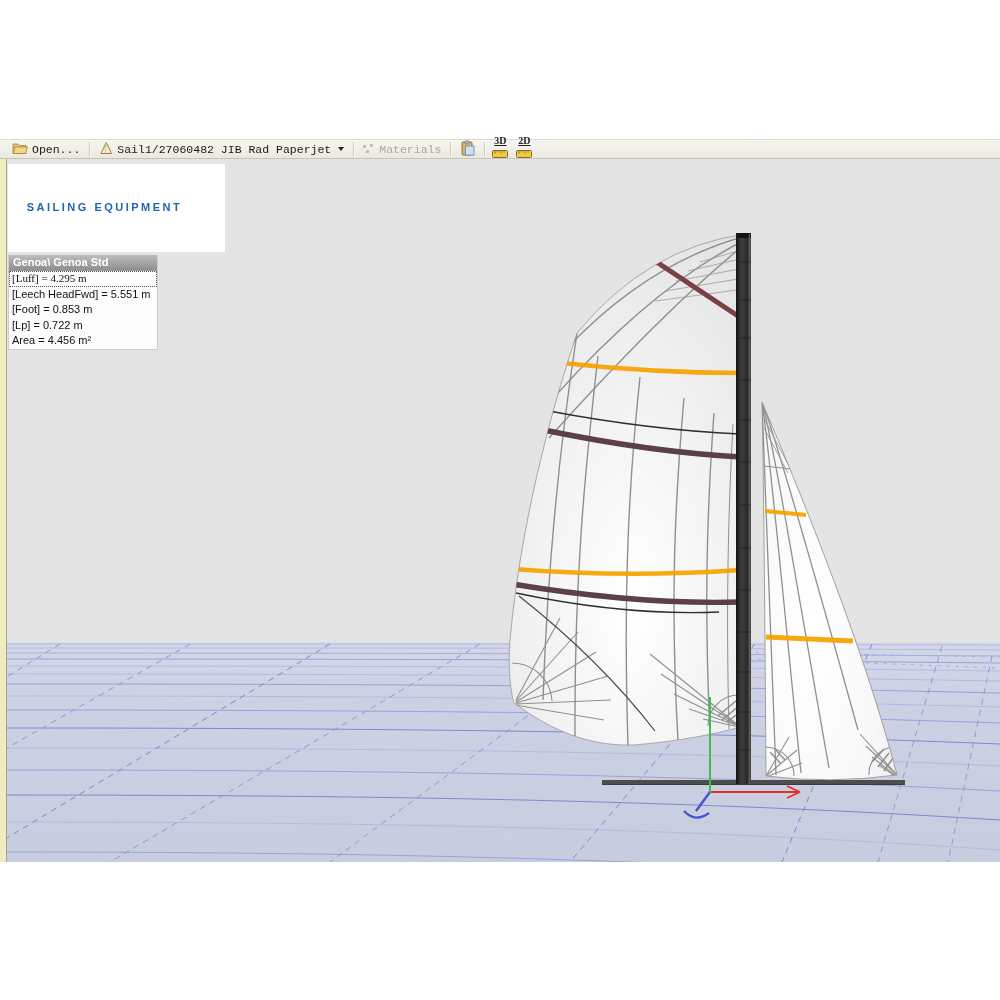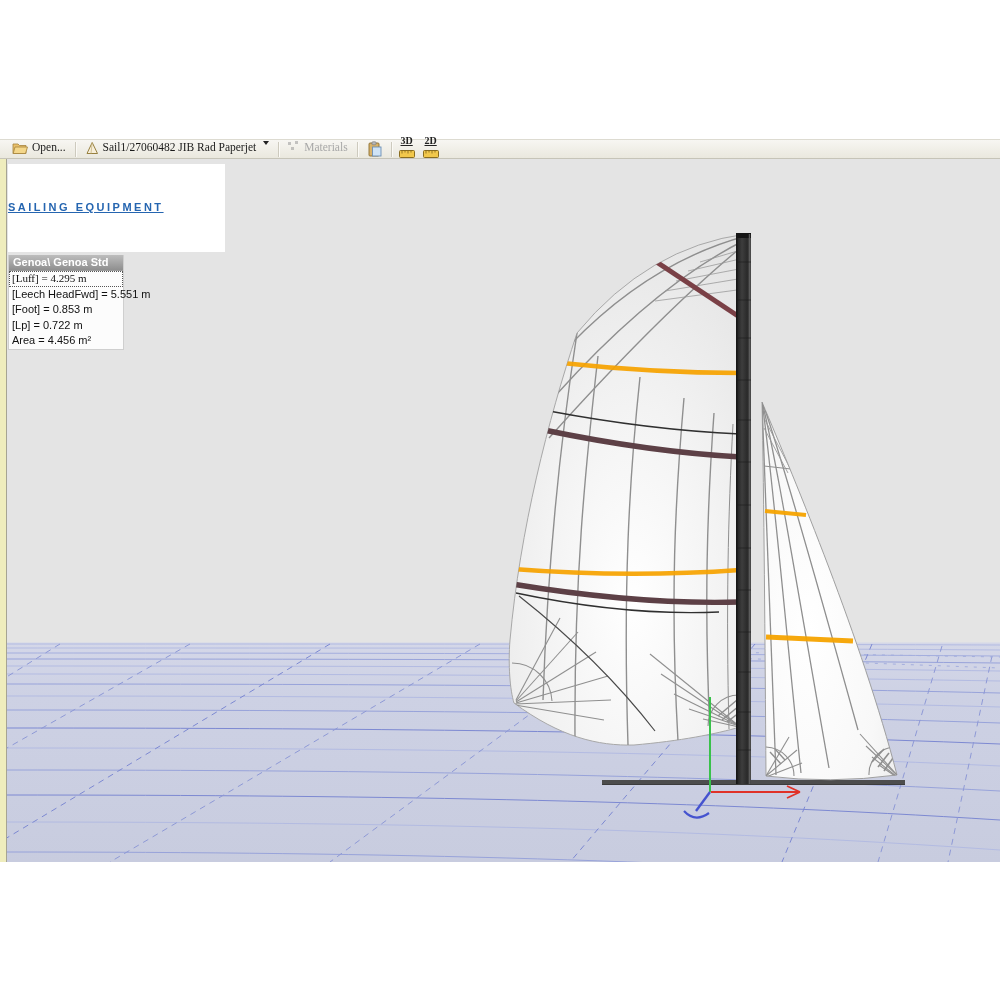--- a/index.html
+++ b/index.html
@@ -6,22 +6,22 @@
   html,body { width:1000px; height:1000px; background:#ffffff; font-family:"Liberation Sans", sans-serif; overflow:hidden; }
 
   
   .toolbar{
     position:absolute; left:0; top:139px; width:1000px; height:20px;
     background:linear-gradient(#f7f6f2,#eae8de);
     border-top:1px solid #dddbd1; border-bottom:1px solid #c6c4b8;
     display:flex; align-items:center; padding-left:6px;
   }
   .tb-btn{
-    background:transparent; border:none; display:inline-flex; 
-    gap:4px; padding:1px 6px; height:18px; font-family:Liberation Serif, serif;
+    background:transparent; border:none; display:inline-flex; align-items:center;
+    gap:4px; padding:1px 6px; height:18px; font-family:Liberation Mono, monospace;
     font-size:11.5px; color:#1a1a1a; cursor:default; white-space:nowrap;
   }
   .tb-btn.disabled{ color:#a8a8a8; }
   .tb-sep{ width:1px; height:15px; background:#cdcabe; margin:0 3px; box-shadow:1px 0 0 #fbfaf6; }
   .caret{ width:0; height:0; border-left:3.5px solid transparent; border-right:3.5px solid transparent; border-top:4px solid #222; margin-left:3px; }
   .mat-dots{ display:inline-block; width:12px; height:10px; position:relative; opacity:.55; }
   .mat-dots i{ position:absolute; width:3px; height:3px; background:#9a9a9a; }
   .mat-dots i:nth-child(1){ left:0; top:1px; } .mat-dots i:nth-child(2){ left:7px; top:0; } .mat-dots i:nth-child(3){ left:3px; top:6px; }
   .ruler-btn{ display:inline-flex; flex-direction:column; align-items:center; gap:1px; padding:0 4px; background:transparent; border:none; }
   .ruler-lbl{ font-size:10px; font-weight:bold; text-decoration:underline; color:#222; line-height:8px; font-family:Liberation Serif, serif;}
@@ -36,25 +36,25 @@
     position:absolute; left:0; top:0; width:7px; height:703px; z-index:3;
     background:#efedbd; border-right:1px solid #a6a493;
   }
   .logo-box{
     position:absolute; left:8px; top:5px; width:217px; height:88px; z-index:3;
     background:#ffffff; display:flex; flex-direction:column; justify-content:center; overflow:hidden;
   }
   .logo-word{ padding-left:10px; line-height:30px; white-space:nowrap; }
   .lg-n,.lg-rest{ font-weight:bold; font-style:italic; color:#5c636b; font-size:27px; letter-spacing:1px; }
   .lg-e{ color:#2e78cc; font-size:44px; font-family:"DejaVu Serif",serif; font-style:italic; font-weight:bold; margin:0 -3px 0 -4px; position:relative; top:3px; }
-  .logo-sub{ color:#2565b0; font-size:11px; font-weight:bold; letter-spacing:2.5px; text-align:left; padding-right:24px; margin-top:-2px;text-decoration:underline; }
+  .logo-sub{ color:#2565b0; font-size:11px; font-weight:bold; letter-spacing:2.5px; text-align:center; padding-right:24px; margin-top:-2px; }
 
   
   .info-panel{
-    position:absolute; left:8px; top:96px; width:116px; z-index:3;
+    position:absolute; left:8px; top:96px; width:150px; z-index:3;
     background:#fcfcfc; border:1px solid #cfcfcf; border-top:none;
   }
   .panel-header{
     background:linear-gradient(#bdbdbd,#8f8f8f); color:#ffffff; font-weight:bold;
     font-size:11px; padding:1px 4px 2px 4px; border-bottom:1px solid #9a9a9a;
   }
   .panel-row{ font-size:11px; color:#111; padding:0 2px; line-height:13.5px; border:1px dotted transparent; white-space:nowrap; }
   .panel-row.focused{ border:1px dotted #555;font-family:Liberation Serif, serif; }
 </style>
 </head>

